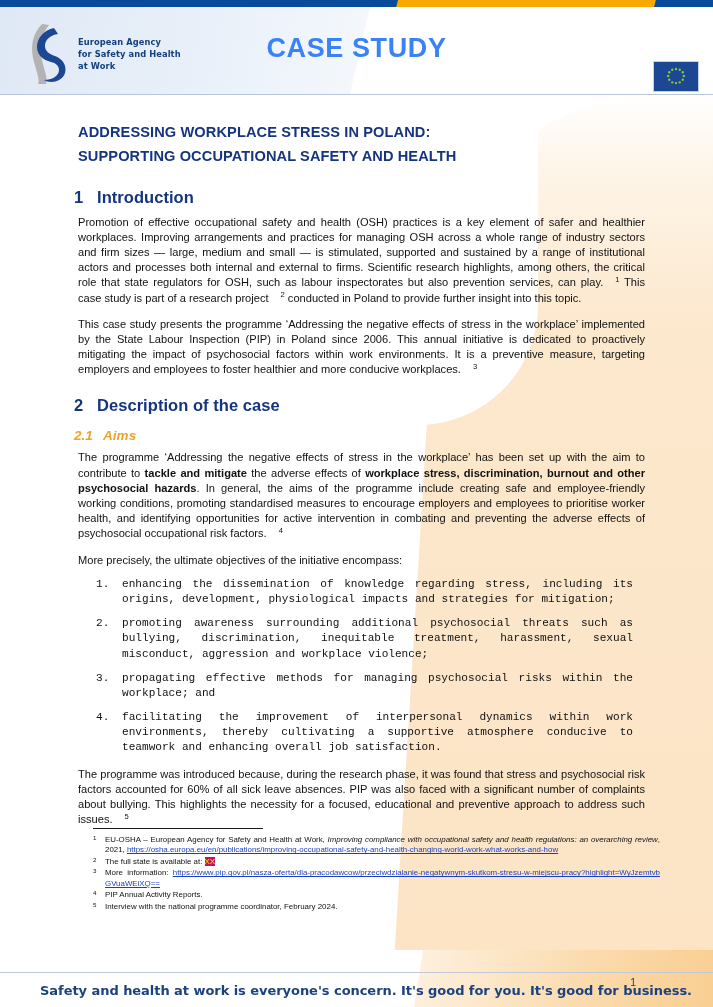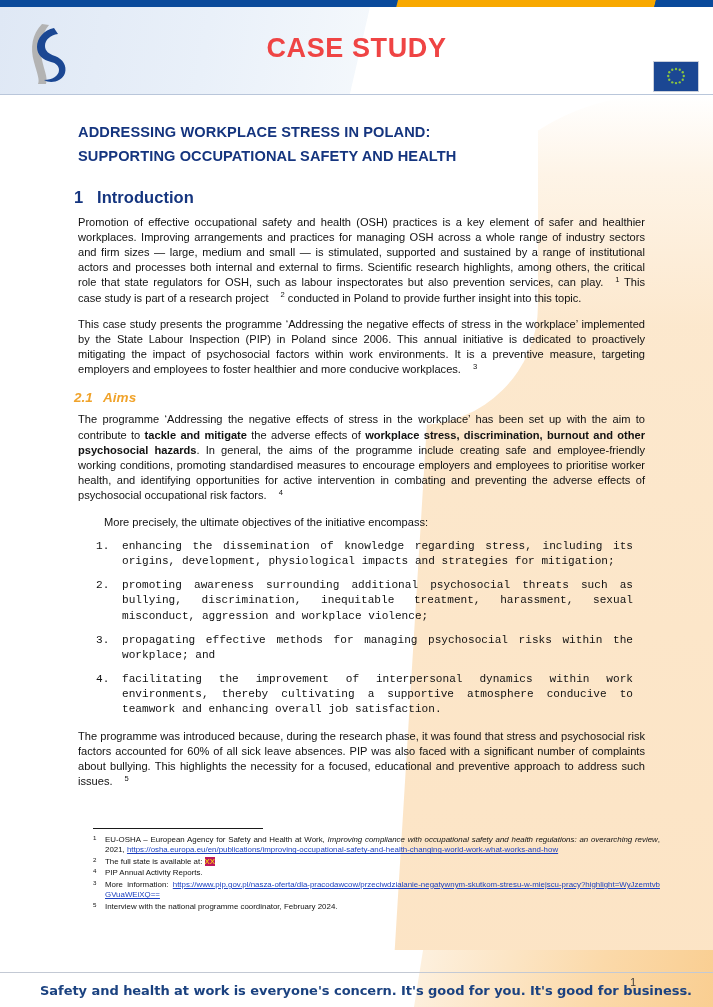--- a/index.html
+++ b/index.html
@@ -63,21 +63,21 @@
     font-size: 8.3px; line-height: 1.45;
     color: #14407e; font-weight: 600;
     letter-spacing: .1px;
   }
 
   
   #doc-kind {
     position: absolute; left: 0; top: 26px; width: 713px;
     text-align: center;
     font-size: 27px; font-weight: bold; letter-spacing: .6px;
-    color: #ef4444;
+    color: #3b82f6;
   }
 
   
   #eu-flag {
     position: absolute; right: 14px; top: 54px;
     width: 46px; height: 31px;
     background: #1b4793;
     border: 1px solid #c9cfdb;
   }
   #eu-flag svg { display: block; }
@@ -142,21 +142,21 @@
   }
   h3.subsec .num { display: inline-block; min-width: 29px; }
 
   p.body {
     margin: 0 0 11px 0;
     font-size: 11.1px;
     line-height: 1.37;
     text-align: justify;
     color: #111111;
   }
-  p.body.tight { margin-bottom: 9px; margin-left: 26px; }
+  p.body.tight { margin-bottom: 9px; }
 
   ol#objectives {
     margin: 0 12px 11px 0;
     padding: 0 0 0 18px;
     list-style: none;
     counter-reset: obj;
     font-family: Liberation Mono, monospace;
   }
   ol#objectives > li {
     counter-increment: obj;
@@ -241,20 +241,25 @@
   <div id="header-wash"></div>
   <div id="header-diag"></div>
 
   <div id="logo">
     <div id="logo-mark">
       <svg viewBox="0 0 46 64" width="46" height="64" aria-hidden="true">
         <path d="M18 2 C8 12, 6 26, 10 40 C13 51, 16 58, 14 62 L22 62 C24 55, 20 48, 18 38 C15 25, 17 13, 25 3 Z" fill="#b3b3b3"></path>
         <path d="M30 6 C20 8, 13 16, 13 25 C13 33, 19 38, 27 40 C32 41, 35 44, 35 48 C35 54, 28 58, 20 58
                  C26 62, 38 60, 41 51 C43 44, 39 37, 31 34 C25 32, 21 29, 21 24 C21 18, 26 13, 34 12 Z" fill="#1b4793"></path>
       </svg>
+    </div>
+    <div id="logo-text">
+      <div>European Agency</div>
+      <div>for Safety and Health</div>
+      <div>at Work</div>
     </div>
   </div>
 
   <div id="doc-kind">CASE STUDY</div>
 
   <div id="eu-flag">
     <svg viewBox="0 0 46 31" width="44" height="29" aria-hidden="true">
       <g fill="#8cc63f">
         <circle cx="23" cy="7.5" r="1.25"></circle>
         <circle cx="27" cy="8.3" r="1.25"></circle>
@@ -287,20 +292,23 @@
   </h1>
 
   <h2 class="sec">
     <span class="num">1</span><span>Introduction</span>
   </h2>
 
   <p class="body"><span>Promotion of effective occupational safety and health (OSH) practices is a key element of safer and healthier workplaces. Improving arrangements and practices for managing OSH across a whole range of industry sectors and firm sizes — large, medium and small — is stimulated, supported and sustained by a range of institutional actors and processes both internal and external to firms. Scientific research highlights, among others, the critical role that state regulators for OSH, such as labour inspectorates but also prevention services, can play.</span><sup class="fn">1</sup><span> This case study is part of a research project</span><sup class="fn">2</sup><span> conducted in Poland to provide further insight into this topic.</span></p>
 
   <p class="body"><span>This case study presents the programme ‘Addressing the negative effects of stress in the workplace’ implemented by the State Labour Inspection (PIP) in Poland since 2006. This annual initiative is dedicated to proactively mitigating the impact of psychosocial factors within work environments. It is a preventive measure, targeting employers and employees to foster healthier and more conducive workplaces.</span><sup class="fn">3</sup></p>
 
+  <h2 class="sec">
+    <span class="num">2</span><span>Description of the case</span>
+  </h2>
 
   <h3 class="subsec">
     <span class="num">2.1</span><span>Aims</span>
   </h3>
 
   <p class="body"><span>The programme ‘Addressing the negative effects of stress in the workplace’ has been set up with the aim to contribute to </span><b>tackle and mitigate</b><span> the adverse effects of </span><b>workplace stress, discrimination, burnout and other psychosocial hazards</b><span>. In general, the aims of the programme include creating safe and employee-friendly working conditions, promoting standardised measures to encourage employers and employees to prioritise worker health, and identifying opportunities for active intervention in combating and preventing the adverse effects of psychosocial occupational risk factors.</span><sup class="fn">4</sup></p>
 
   <p class="body tight">More precisely, the ultimate objectives of the initiative encompass:</p>
 
   <ol id="objectives">
@@ -319,25 +327,25 @@
 
   <div class="fn">
     <span class="mk">1</span><span>EU-OSHA – European Agency for Safety and Health at Work, </span><i>Improving compliance with occupational safety and health regulations: an overarching review</i><span>, 2021, </span><a class="lnk" href="#">https://osha.europa.eu/en/publications/improving-occupational-safety-and-health-changing-world-work-what-works-and-how</a>
   </div>
 
   <div class="fn">
     <span class="mk">2</span><span>The full state is available at: </span><span class="hl">XX</span>
   </div>
 
   <div class="fn">
+    <span class="mk">3</span><span>More information: </span><a class="lnk" href="#">https://www.pip.gov.pl/nasza-oferta/dla-pracodawcow/przeciwdzialanie-negatywnym-skutkom-stresu-w-miejscu-pracy?highlight=WyJzemtvbGVuaWEiXQ==</a>
+  </div>
+
+  <div class="fn">
     <span class="mk">4</span><span>PIP Annual Activity Reports.</span>
-  </div>
-
-  <div class="fn">
-    <span class="mk">3</span><span>More information: </span><a class="lnk" href="#">https://www.pip.gov.pl/nasza-oferta/dla-pracodawcow/przeciwdzialanie-negatywnym-skutkom-stresu-w-miejscu-pracy?highlight=WyJzemtvbGVuaWEiXQ==</a>
   </div>
 
   <div class="fn">
     <span class="mk">5</span><span>Interview with the national programme coordinator, February 2024.</span>
   </div>
 </div>
 
 <div id="footer">
   <div id="footer-peach"></div>
   <div id="footer-rule"></div>

